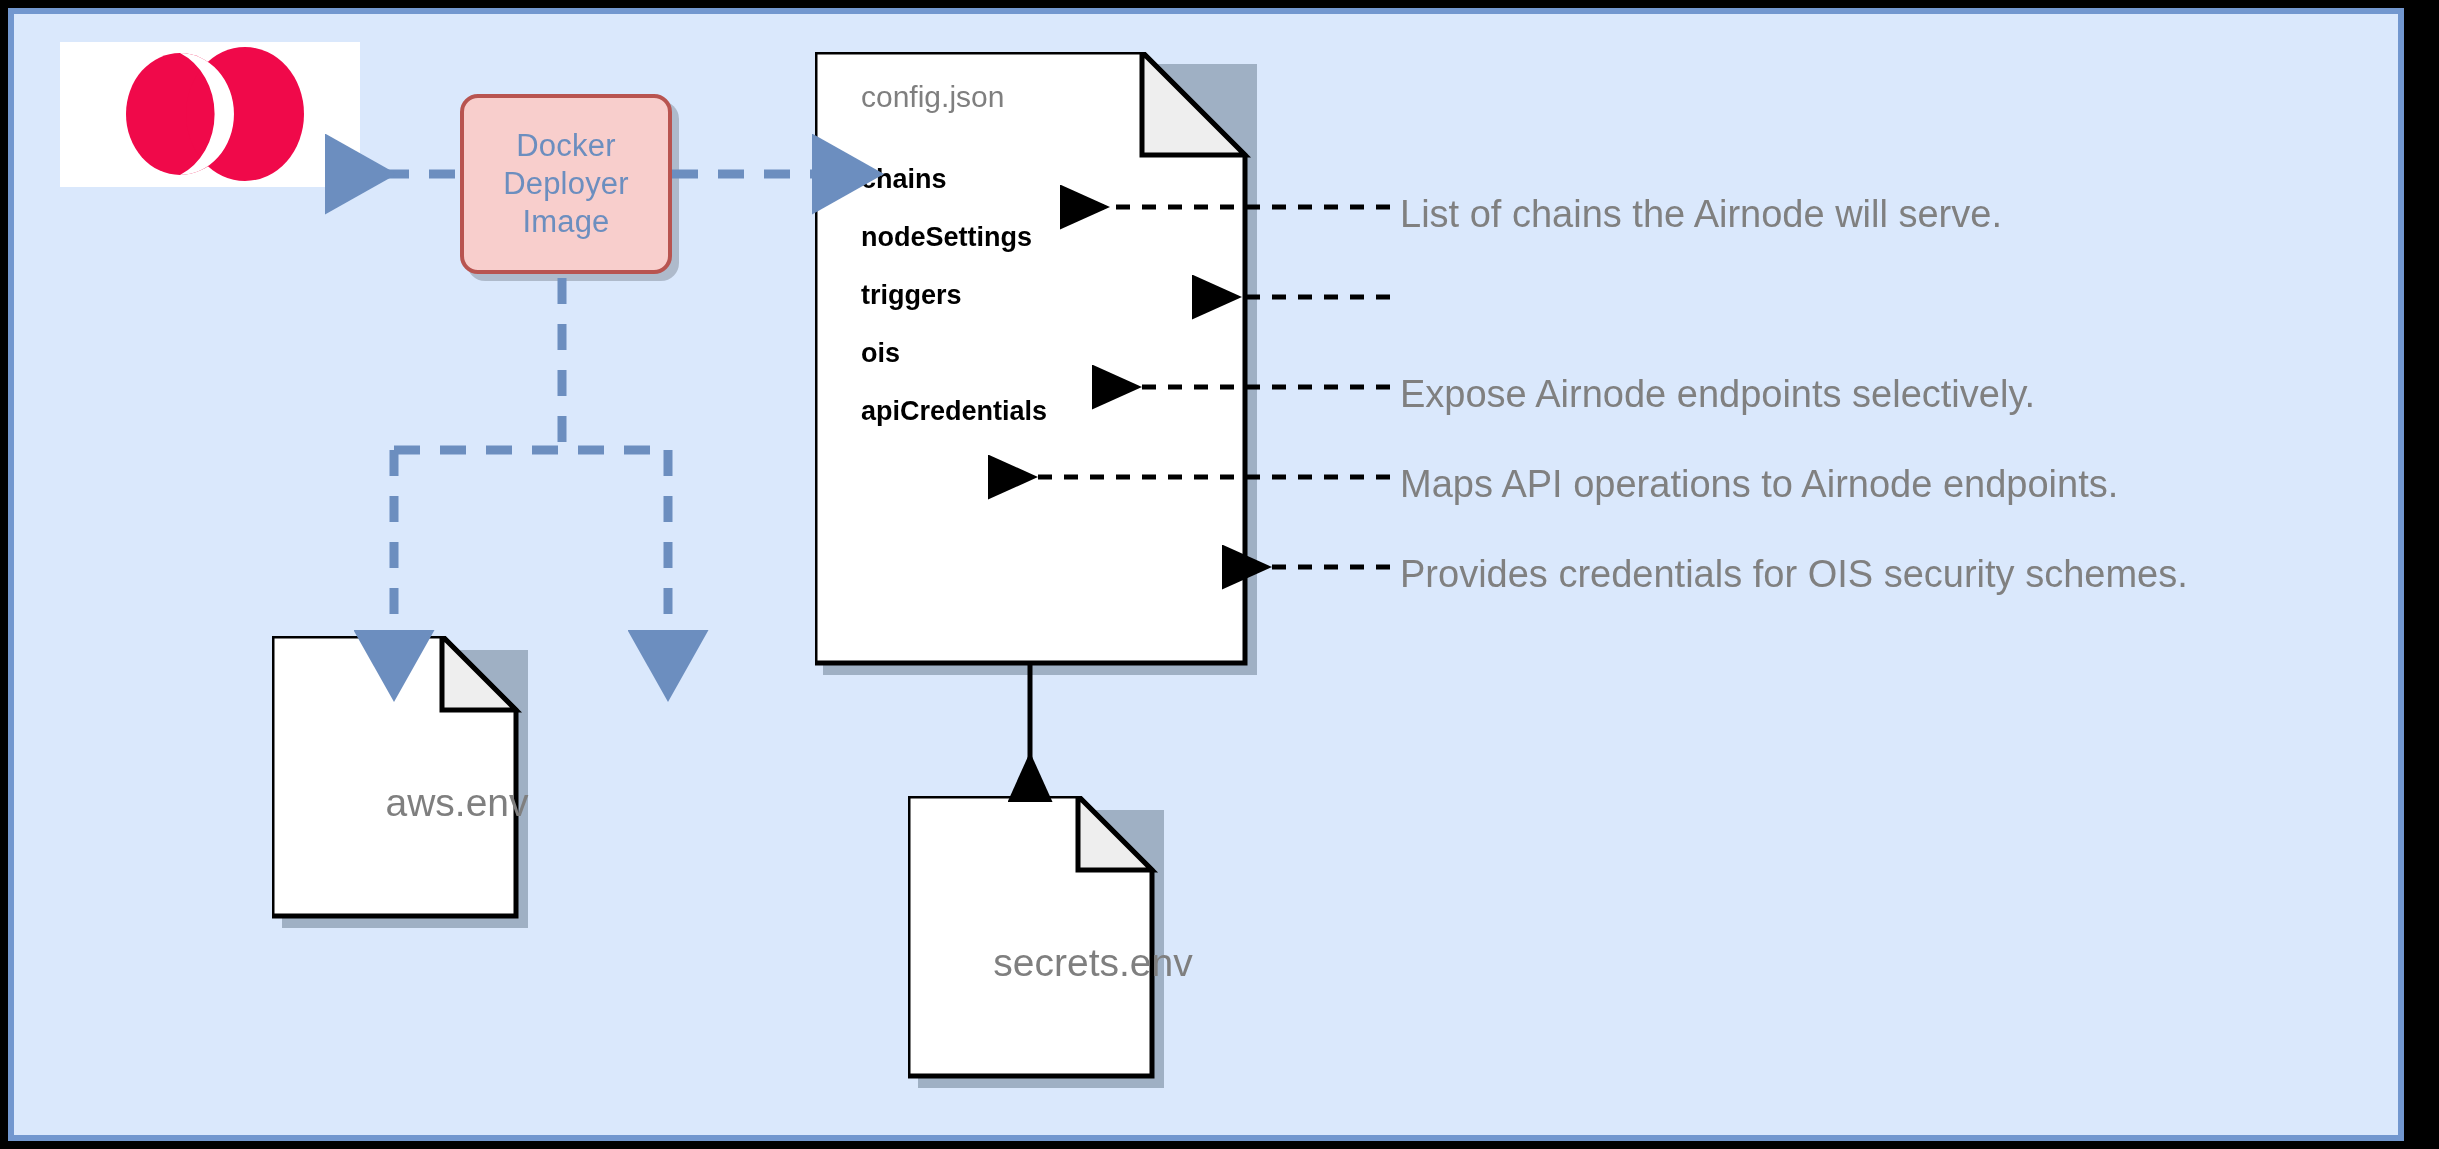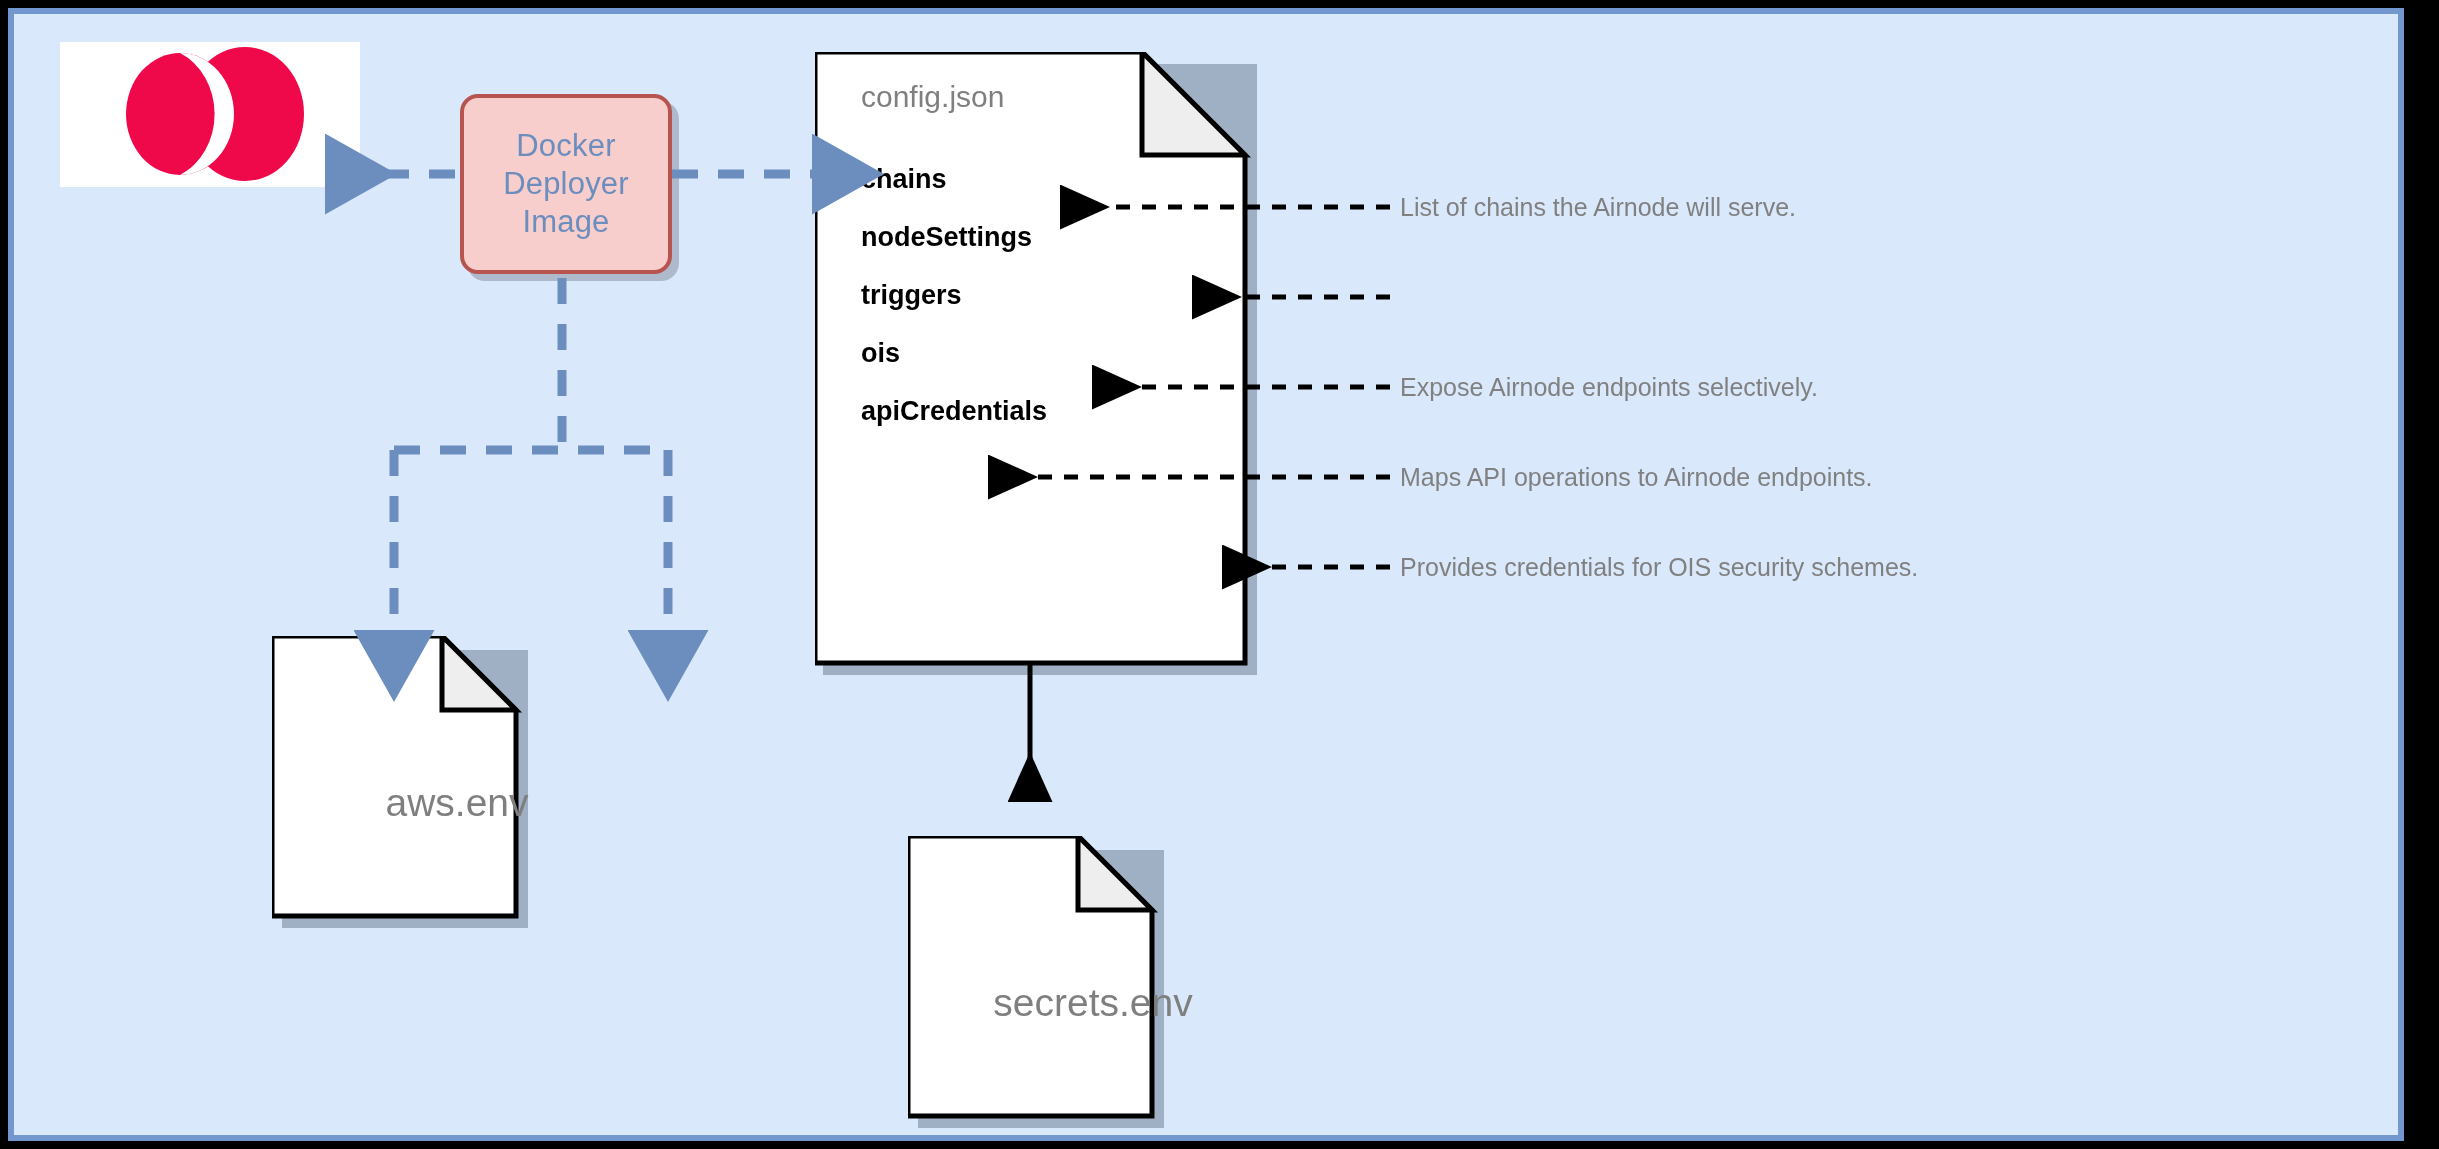--- a/index.html
+++ b/index.html
@@ -84,21 +84,21 @@
   .key-row {
     position: absolute;
     color: #000000;
     font-size: 27px;
     font-weight: bold;
     white-space: nowrap;
   }
   .note-text {
     position: absolute;
     color: #808080;
-    font-size: 25px;
+    font-size: 38px;
     white-space: nowrap;
   }
 </style>
 </head>
 <body>
 
 <div id="stage">
   <div id="canvas"></div>
 
   <div class="logo-tile" style="left:60px; top:42px; width:300px; height:145px;">
@@ -137,21 +137,21 @@
   <div class="doc-node" style="left:272px; top:636px; width:244px; height:280px;">
     <svg width="256" height="292" viewBox="0 0 256 292" style="position:absolute;left:0;top:0;">
       <path d="M10 14 L256 14 L256 292 L10 292 Z" fill="#9fb0c4"></path>
       <path d="M0 0 L170 0 L244 74 L244 280 L0 280 Z" fill="#ffffff" stroke="#000000" stroke-width="5"></path>
       <path d="M170 0 L244 74 L170 74 Z" fill="#eeeeee" stroke="#000000" stroke-width="5" stroke-linejoin="miter"></path>
     </svg>
     <div class="doc-label" style="top:145px;">aws.env</div>
   </div>
 
 
-  <div class="doc-node" style="left:908px; top:836px; width:244px; height:280px;">
+  <div class="doc-node" style="left:908px; top:796px; width:244px; height:280px;">
     <svg width="256" height="292" viewBox="0 0 256 292" style="position:absolute;left:0;top:0;">
       <path d="M10 14 L256 14 L256 292 L10 292 Z" fill="#9fb0c4"></path>
       <path d="M0 0 L170 0 L244 74 L244 280 L0 280 Z" fill="#ffffff" stroke="#000000" stroke-width="5"></path>
       <path d="M170 0 L244 74 L170 74 Z" fill="#eeeeee" stroke="#000000" stroke-width="5" stroke-linejoin="miter"></path>
     </svg>
     <div class="doc-label" style="top:145px;">secrets.env</div>
   </div>
 
   <div class="note-text" style="left:1400px; top:193px;">List of chains the Airnode will serve.</div>
   <div class="note-text" style="left:1400px; top:373px;">Expose Airnode endpoints selectively.</div>

